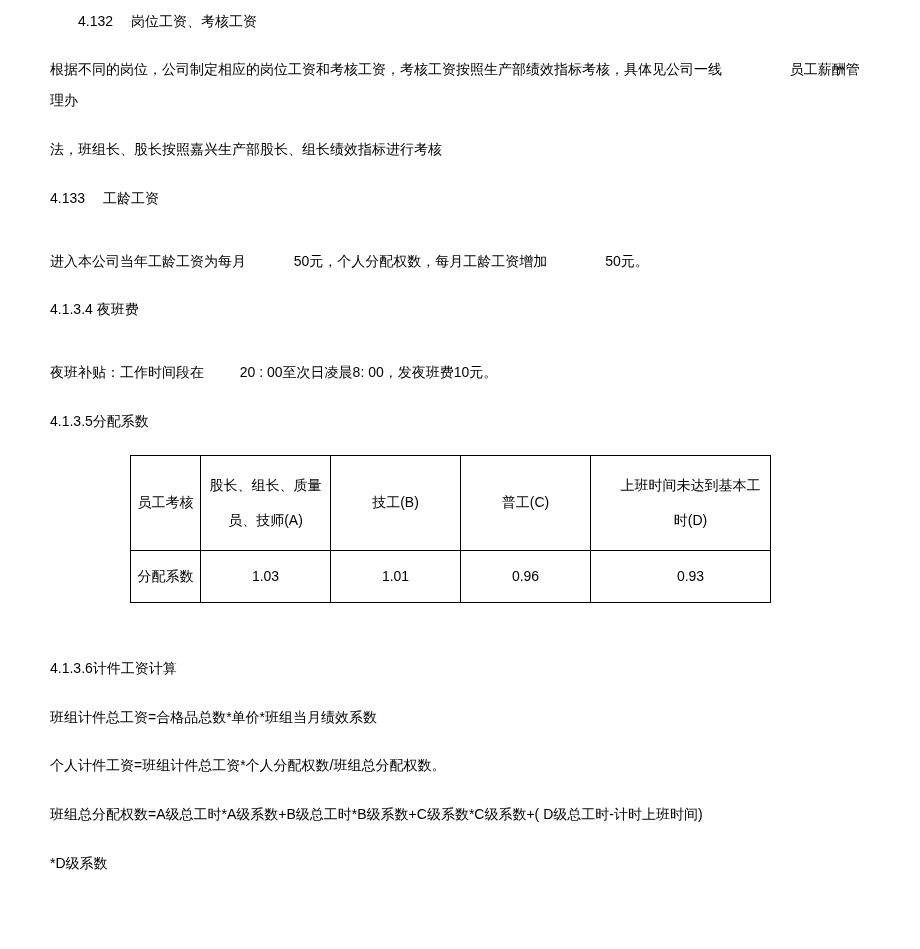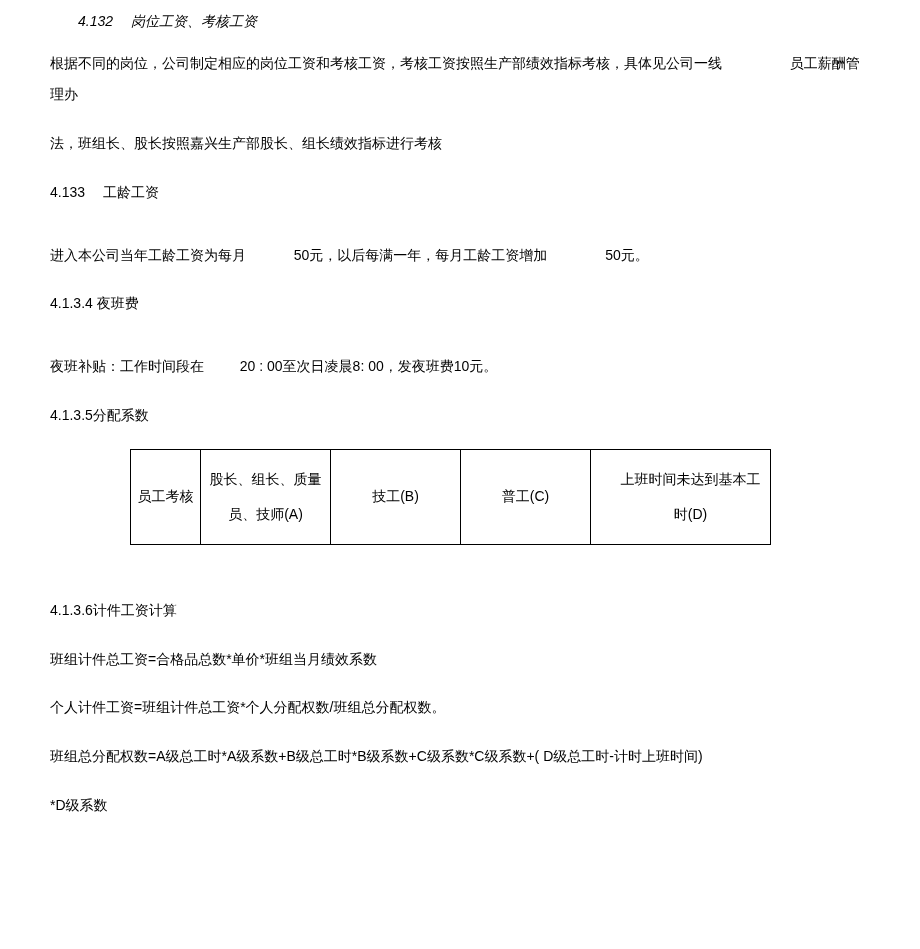--- a/index.html
+++ b/index.html
@@ -11,22 +11,21 @@
       font-family: "Microsoft YaHei", "SimSun", Arial, sans-serif;
       font-size: 14px;
       color: #000;
       background: #fff;
       width: 920px;
       padding: 10px 50px 20px 50px;
       line-height: 1.6;
     }
     .section-num-indent {
       padding-left: 28px;
-      margin-bottom: 16px;
-      font-style: italic;
+      margin-bottom: 22px;
     }
     .para {
       margin-bottom: 18px;
       line-height: 2.2;
     }
     .para-gap {
       margin-bottom: 32px;
     }
     .table-wrap {
       padding-left: 80px;
@@ -67,21 +66,21 @@
   <span>员工薪酬管理办</span>
 </div>
 
 <div class="para">法，班组长、股长按照嘉兴生产部股长、组长绩效指标进行考核</div>
 
 <div class="para para-gap">4.133  工龄工资</div>
 
 <div class="para">
   <span>进入本公司当年工龄工资为每月</span>
   <span class="inline-gap" style="width:40px"></span>
-  <span>50元，以后每满一年，每月工龄工资增加</span>
+  <span>50元，个人分配权数，每月工龄工资增加</span>
   <span class="inline-gap" style="width:50px"></span>
   <span>50元。</span>
 </div>
 
 <div class="para para-gap">4.1.3.4 夜班费</div>
 
 <div class="para">
   <span>夜班补贴：工作时间段在</span>
   <span class="inline-gap" style="width:28px"></span>
   <span>20 : 00至次日凌晨8: 00，发夜班费10元。</span>
@@ -92,20 +91,27 @@
 <div class="table-wrap">
   <table>
     <tbody>
         <tr class="row-head">
       <td class="col0">员工考核</td>
       <td class="col1">股长、组长、质量员、技师(A)</td>
       <td class="col2">技工(B)</td>
       <td class="col3">普工(C)</td>
       <td class="col4">上班时间未达到基本工时(D)</td>
     </tr>
+    <tr>
+      <td class="col0">分配系数</td>
+      <td class="col1">1.03</td>
+      <td class="col2">1.01</td>
+      <td class="col3">0.96</td>
+      <td class="col4">0.93</td>
+    </tr>
   </tbody>
     </table>
 </div>
 
 <div class="para">4.1.3.6计件工资计算</div>
 
 <div class="para">班组计件总工资=合格品总数*单价*班组当月绩效系数</div>
 
 <div class="para">个人计件工资=班组计件总工资*个人分配权数/班组总分配权数。</div>
 

